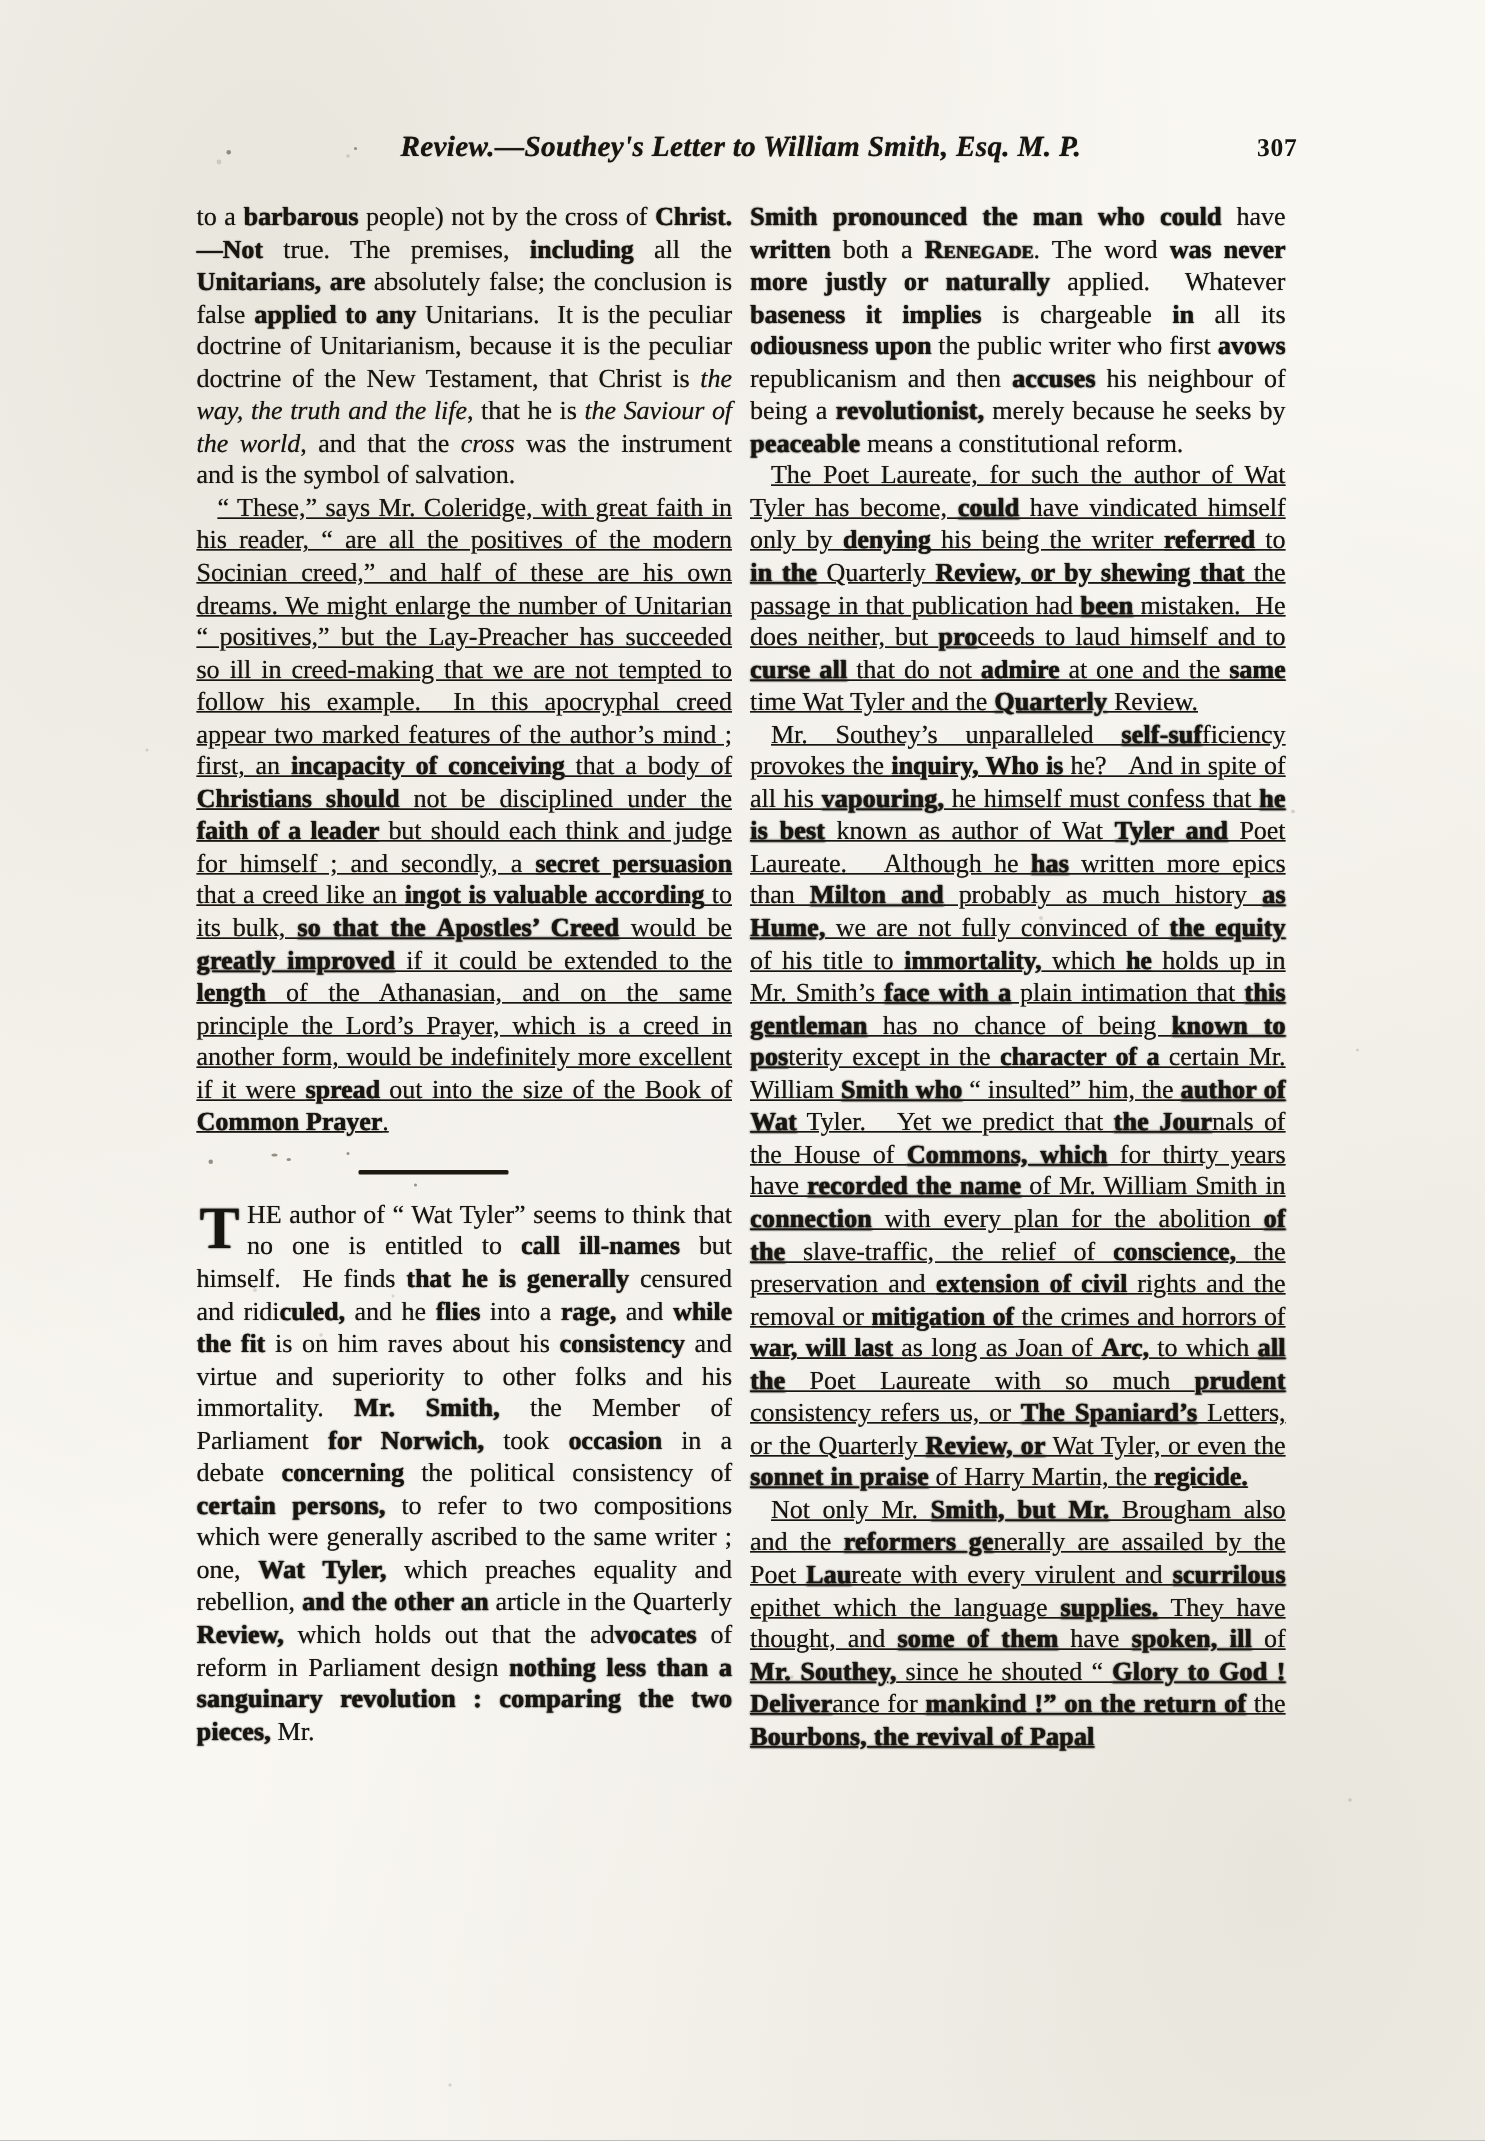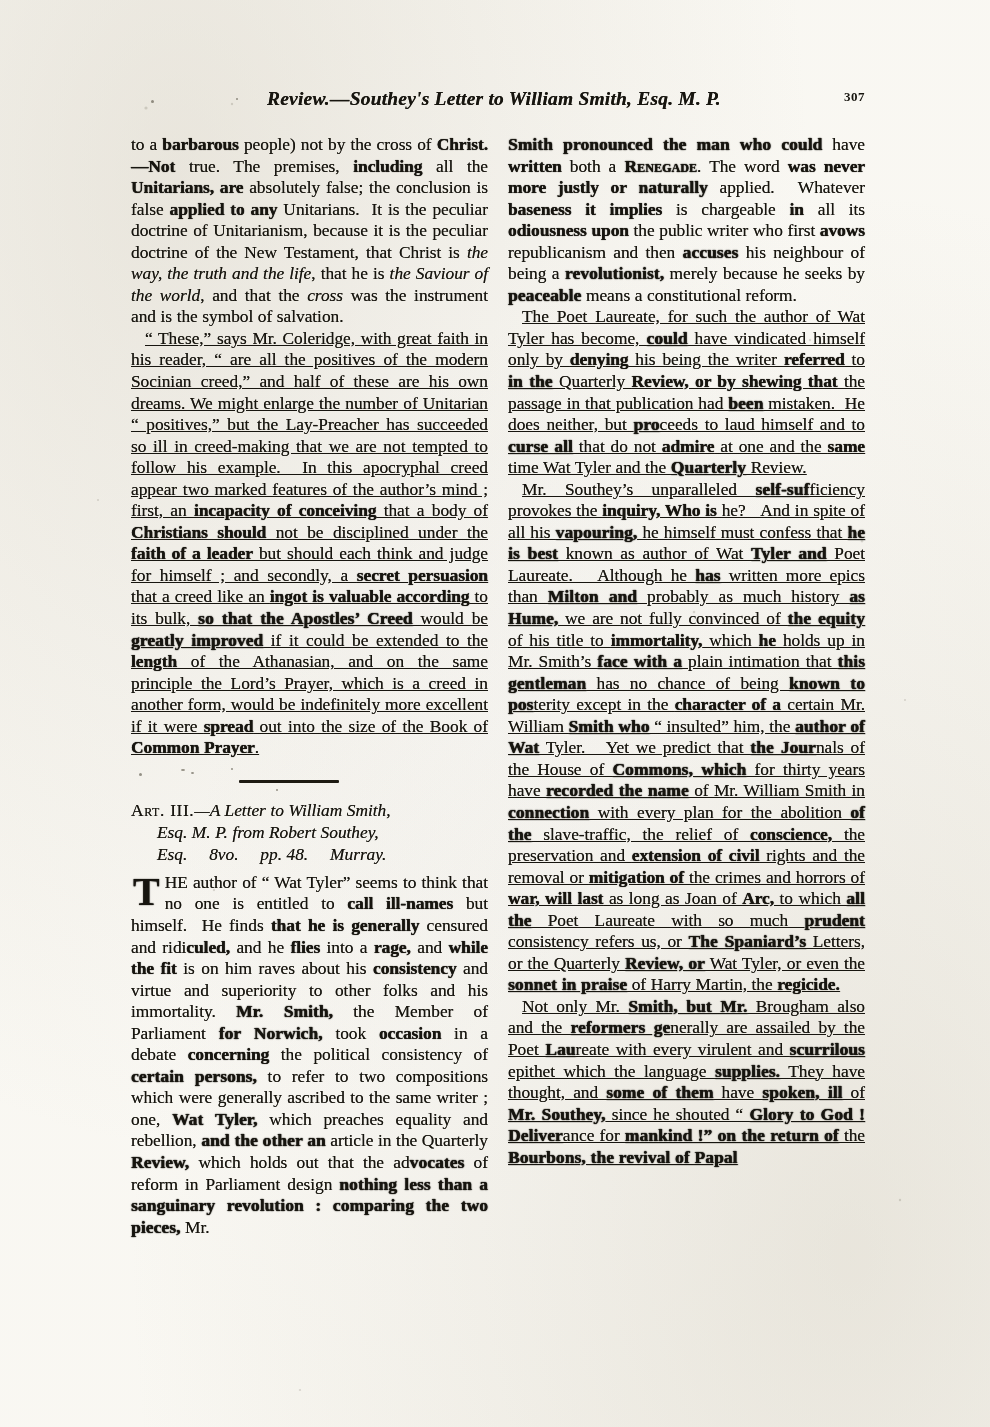--- a/index.html
+++ b/index.html
@@ -54,39 +54,38 @@
     font-size: 19.5px;
     letter-spacing: 0.2px;
     white-space: nowrap;
     font-weight: 600;
     text-shadow: 0 0 0.6px rgba(20,18,12,0.9);
   }
   .rh-pageno {
     position: absolute;
     right: 0;
     top: 1px;
-    font-size: 13px;
+    font-size: 17px;
     font-weight: 700;
     letter-spacing: 0.5px;
     filter: blur(0.25px);
   }
   .speck {
     position: absolute;
     background: #463f31;
     border-radius: 50%;
     opacity: 0.55;
   }
 
   
   .columns {
     position: relative;
     margin-top: 12px;
     display: flex;
     gap: 12px;
-    justify-content: space-between;
   }
   .col {
     width: 357px;
     position: relative;
   }
   p {
     margin: 0;
     font-size: 17.4px;
     line-height: 21.55px;
     text-align: justify;
@@ -183,21 +182,20 @@
 
         <div class="rule-wrap">
           <span class="speck" style="left:8px; top:14px; width:3px; height:3px;"></span>
           <span class="speck" style="left:50px; top:10px; width:4px; height:2px;"></span>
           <span class="speck" style="left:60px; top:13px; width:3px; height:2px;"></span>
           <span class="speck" style="left:100px; top:9px; width:2px; height:2px;"></span>
           <span class="speck" style="left:145px; top:30px; width:2px; height:2px;"></span>
           <div class="rule"></div>
         </div>
 
-        <p class="art-head"><span class="artlabel">Art. III.</span><span>—</span><span>A Letter to William Smith,</span><span class="rest">Esq. M. P. from Robert Southey,</span><span class="rest">Esq.  8vo.  pp. 48.  Murray.</span></p>
 
         <p class="dropcap-para noind"><span class="dropcap">T</span>HE author of “ Wat Tyler” seems to think that no one is entitled to <span class="ink">call ill-names</span> but himself.&nbsp;&nbsp;He finds <span class="ink">that he is generally</span> censured and ridi<span class="ink">culed,</span> and he <span class="ink">flies</span> into a <span class="ink">rage,</span> and <span class="ink">while the fit</span> is on him raves about his <span class="ink">consistency</span> and virtue and superiority to other folks and his immortality. <span class="ink-heavy">Mr. Smith,</span> the Member of Parliament <span class="ink-heavy">for Norwich,</span> took <span class="ink">occasion</span> in a debate <span class="ink">concerning</span> the political consistency of <span class="ink-heavy">certain persons,</span> to refer to two compositions which were generally ascribed to the same writer ; one, <span class="ink-heavy">Wat Tyler,</span> which preaches equality and rebellion, <span class="ink-heavy">and the other an</span> article in the Quarterly <span class="ink-heavy">Review,</span> which holds out that the ad<span class="ink-heavy">vocates</span> of reform in Parliament design <span class="ink-heavy">nothing less than a sanguinary revolution : comparing the two pieces,</span> Mr.</p>
 
       </div>
 
       <div class="col">
 
         <p class="noind"><span class="ink-heavy">Smith pronounced the man who could</span> have <span class="ink">written</span> both a <span class="sc ink-heavy">Renegade</span>. The word <span class="ink">was never more justly or</span> <span class="ink-heavy">naturally</span> applied.&nbsp;&nbsp;Whatever <span class="ink">baseness it implies</span> is chargeable <span class="ink">in</span> all its <span class="ink">odiousness upon</span> the public writer who first <span class="ink">avows</span> republicanism and then <span class="ink-heavy">accuses</span> his neighbour of being a <span class="ink-heavy">revolutionist,</span> merely because he seeks by <span class="ink-heavy">peaceable</span> means a constitutional reform.</p>
 
         <p class="ind">The Poet Laureate, for such the author of Wat Tyler has become, <span class="ink-heavy">could</span> have vindicated himself only by <span class="ink">denying</span> his being the writer <span class="ink">referred</span> to <span class="ink-heavy">in the</span> Quarterly <span class="ink">Review, or by shewing that</span> the passage in that publication had <span class="ink-heavy">been</span> mistaken.&nbsp;&nbsp;He does neither, but <span class="ink-heavy">pro</span>ceeds to laud himself and to <span class="ink-heavy">curse all</span> that do not <span class="ink">admire</span> at one and the <span class="ink">same</span> time Wat Tyler and the <span class="ink-heavy">Quarterly</span> Review.</p>

